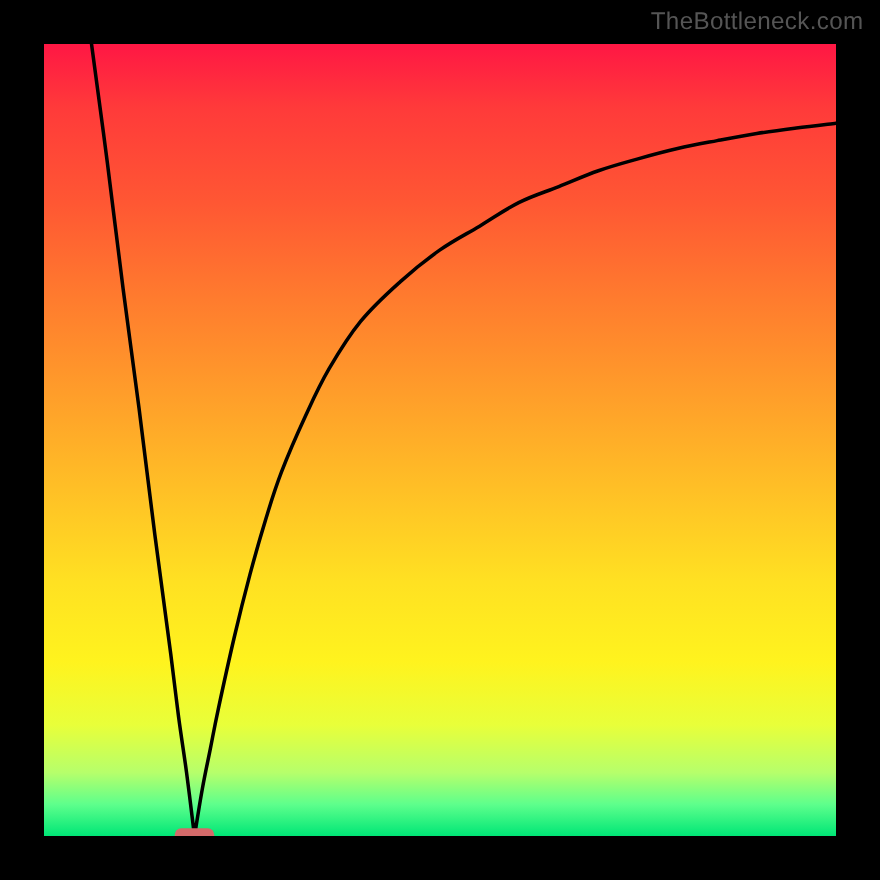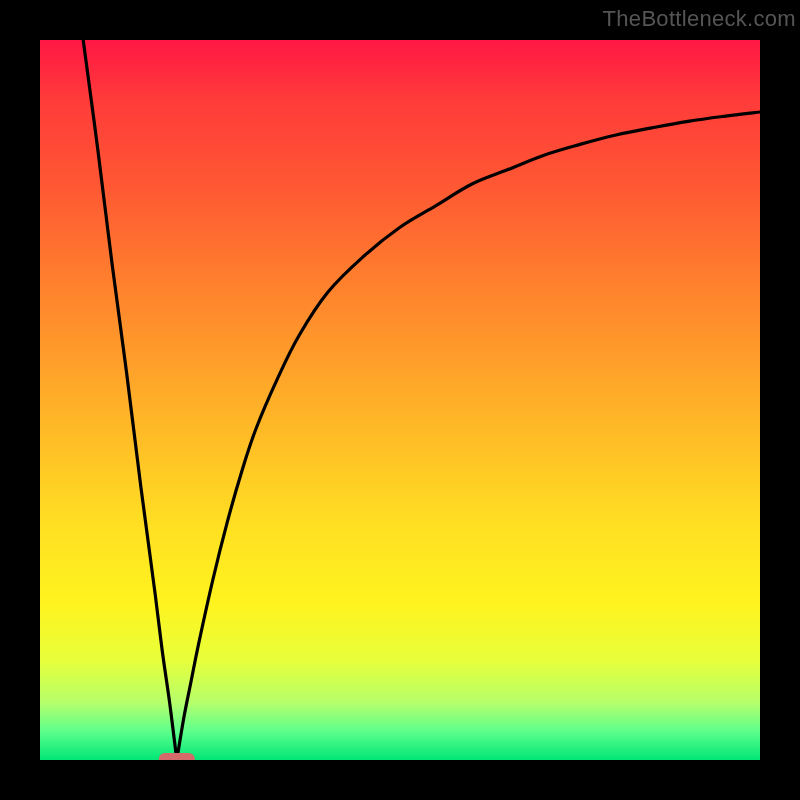--- a/index.html
+++ b/index.html
@@ -42,21 +42,21 @@
   .plot svg {
     position: absolute;
     left: 0;
     top: 0;
     width: 720px;
     height: 720px;
   }
   .watermark {
     position: absolute;
     top: 6px;
-    right: 4px;
+    right: 15px;
     color: #555;
     font-size: 22px;
     font-weight: 500;
     letter-spacing: 0.3px;
     user-select: none;
   }
 </style>
 </head>
 <body>
 

